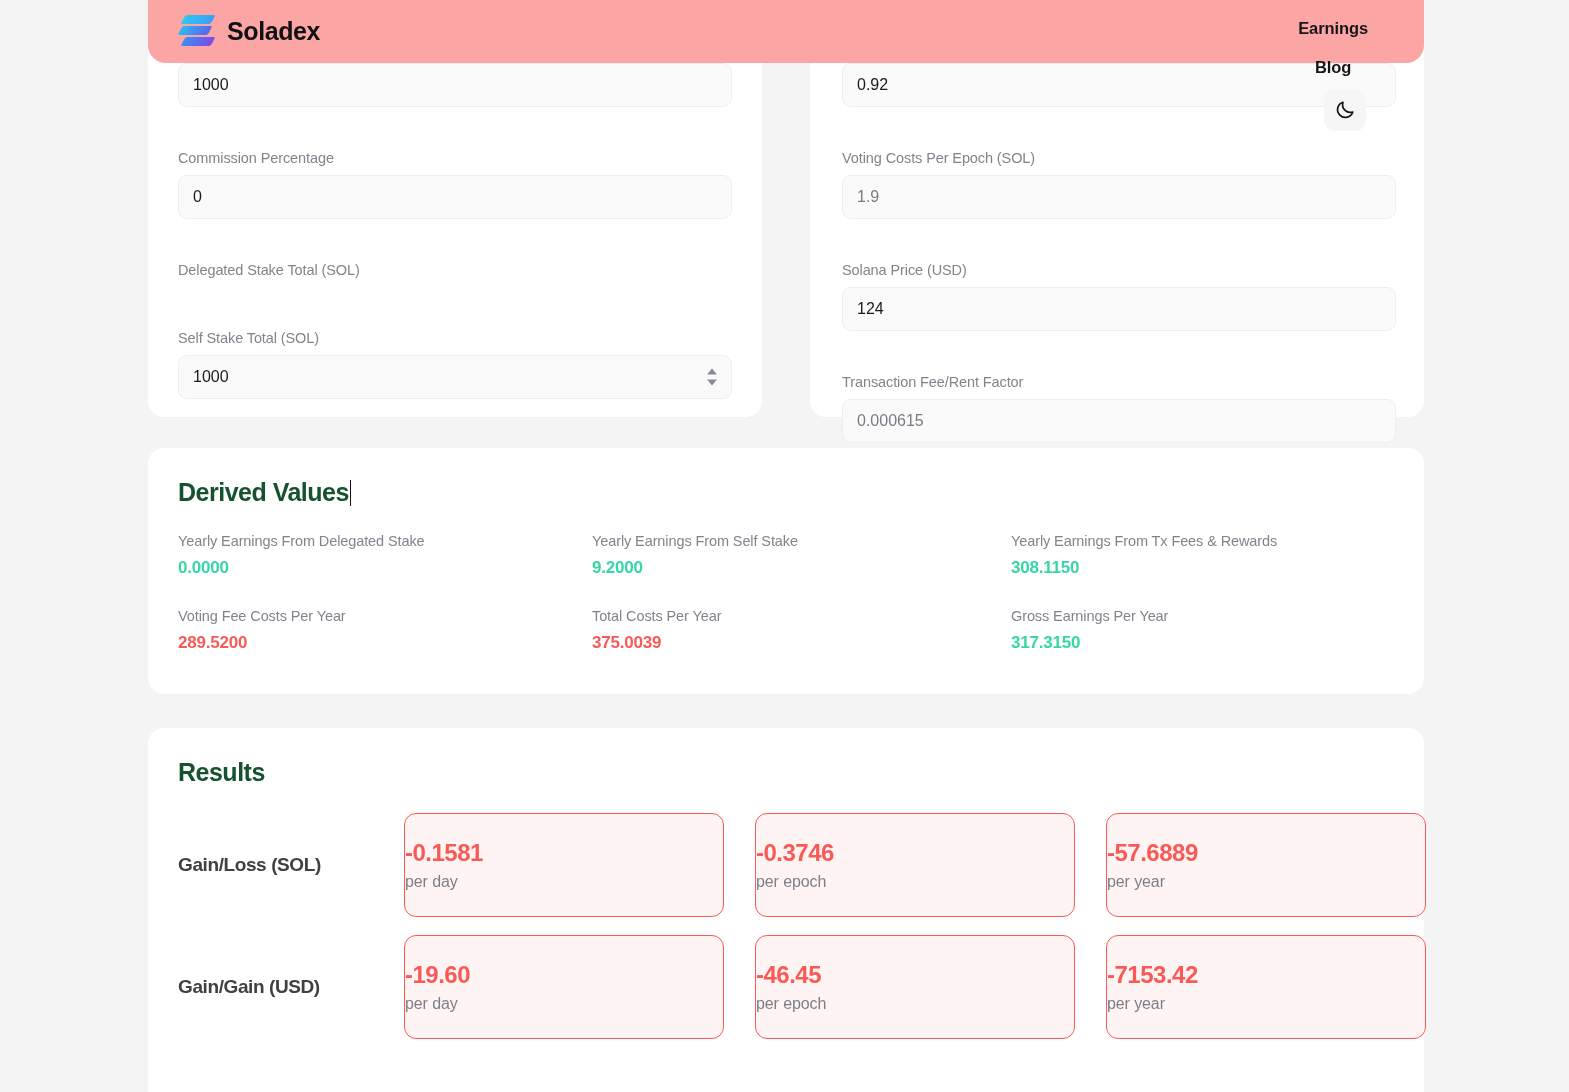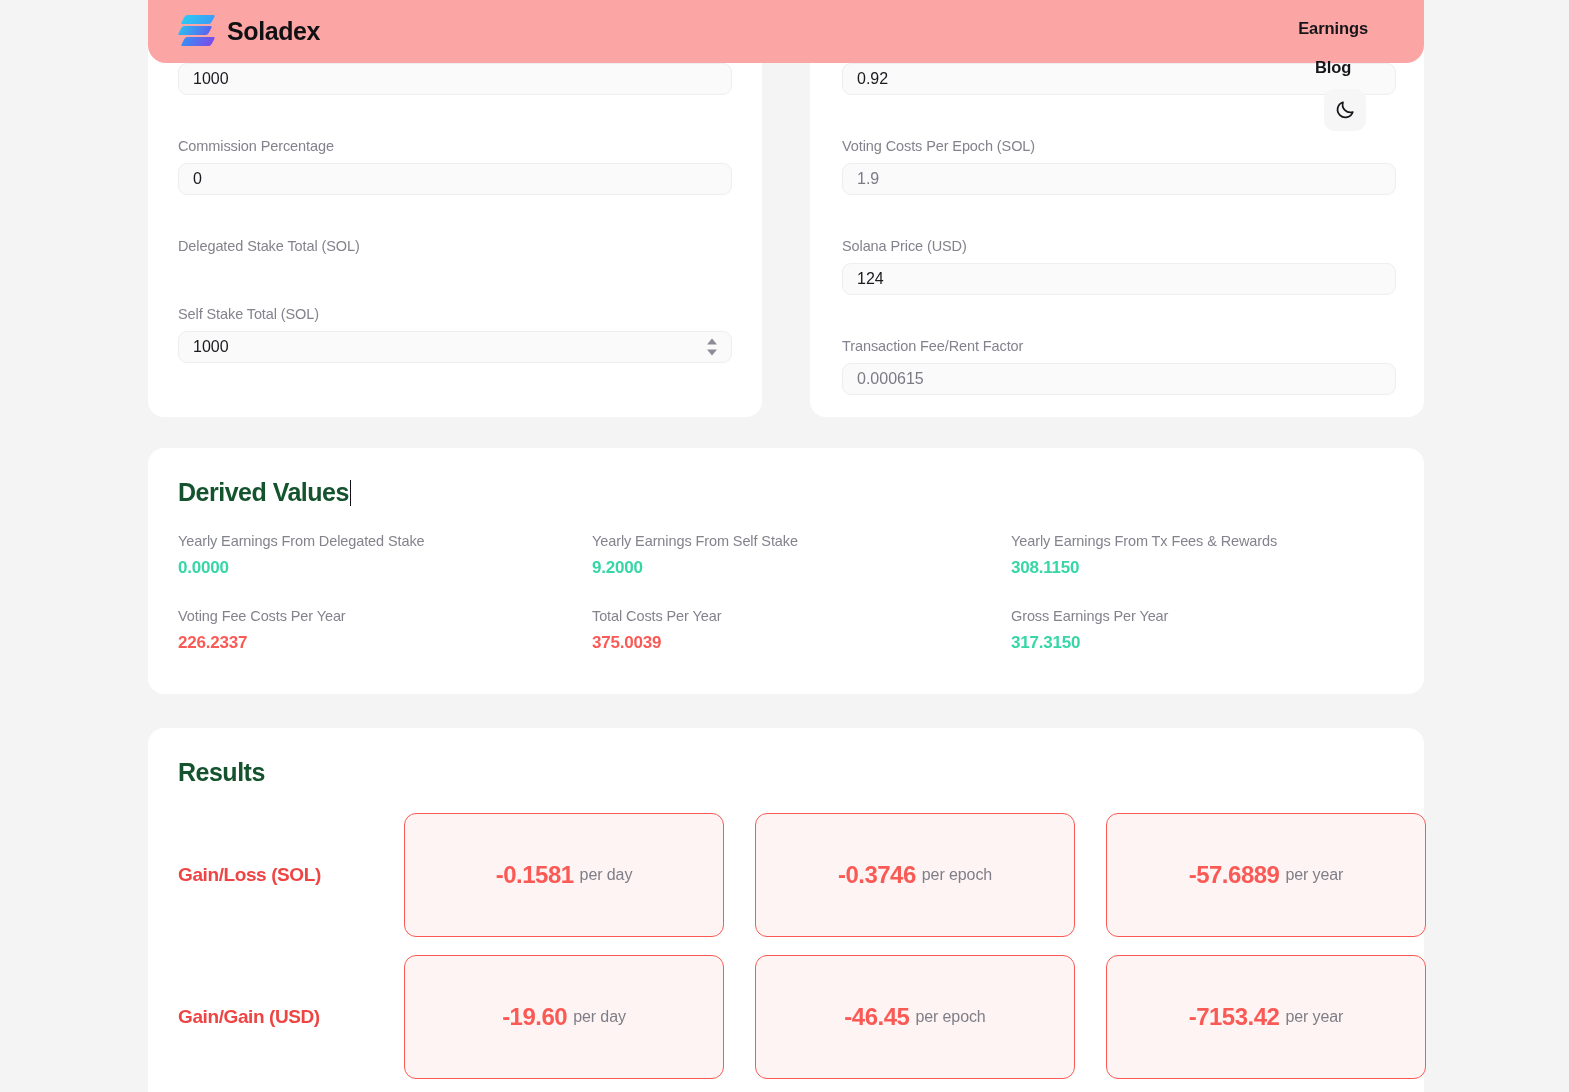--- a/index.html
+++ b/index.html
@@ -112,21 +112,21 @@
   .field { margin-bottom: 0; }
   .field-label {
     display: block;
     font-size: 14.5px;
     color: #83838d;
     letter-spacing: -0.1px;
     margin-bottom: 9px;
   }
   .input-box {
     width: 100%;
-    height: 32px;
+    height: 44px;
     background: #fafafb;
     border: 1px solid #eeeef0;
     border-radius: 9px;
     display: flex;
     align-items: center;
     padding: 0 14px;
     font-size: 16px;
     font-family: "Liberation Sans", sans-serif;
     position: relative;
   }
@@ -207,29 +207,29 @@
     display: grid;
     grid-template-columns: 195px repeat(3, 320px);
     column-gap: 31px;
     row-gap: 18px;
     align-items: center;
   }
   .row-label {
     font-size: 19px;
     font-weight: 700;
     letter-spacing: -0.4px;
-    color: #ef4444;
+    color: #404040;
   }
   .result-box {
-    height: 124px;
+    height: 104px;
     border: 1px solid #fa5a55;
     border-radius: 12px;
     background: #fef4f3;
     display: flex;
-    align-items: center;
+    flex-direction: column;
     justify-content: center;
     gap: 6px;
   }
   .result-value {
     font-size: 24px;
     font-weight: 700;
     color: #fa5a55;
     letter-spacing: -0.5px;
   }
   .result-period {
@@ -316,21 +316,21 @@
       <div class="derived-item">
         <div class="derived-label">Yearly Earnings From Self Stake</div>
         <div class="derived-value pos">9.2000</div>
       </div>
       <div class="derived-item">
         <div class="derived-label">Yearly Earnings From Tx Fees &amp; Rewards</div>
         <div class="derived-value pos">308.1150</div>
       </div>
       <div class="derived-item">
         <div class="derived-label">Voting Fee Costs Per Year</div>
-        <div class="derived-value neg">226.2337</div>
+        <div class="derived-value neg">289.5200</div>
       </div>
       <div class="derived-item">
         <div class="derived-label">Total Costs Per Year</div>
         <div class="derived-value neg">375.0039</div>
       </div>
       <div class="derived-item">
         <div class="derived-label">Gross Earnings Per Year</div>
         <div class="derived-value pos">317.3150</div>
       </div>
     </div>

